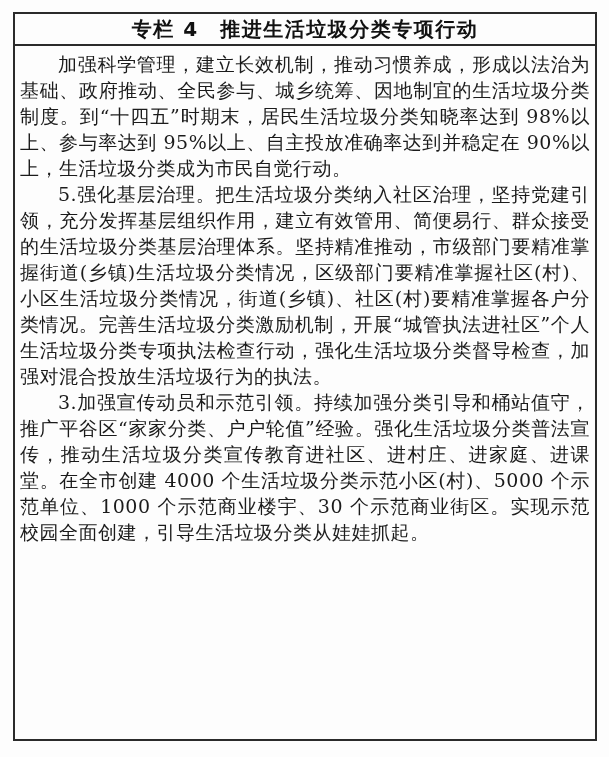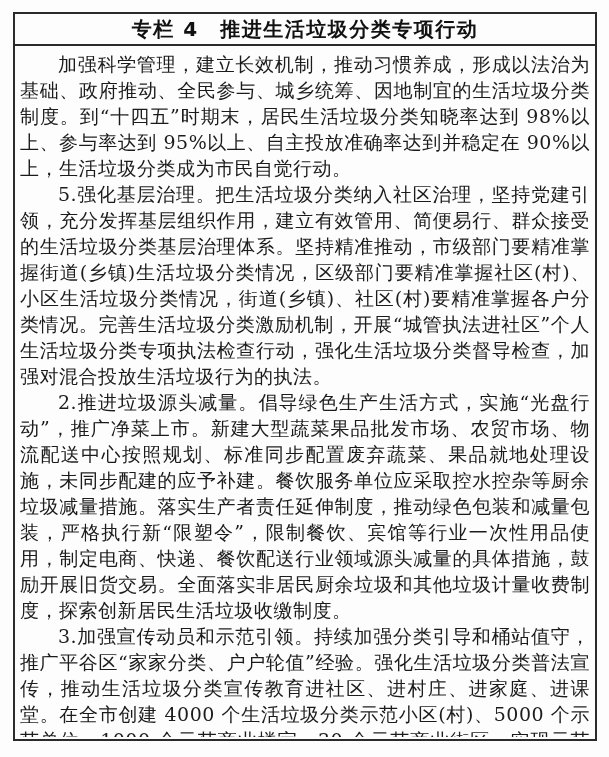--- a/index.html
+++ b/index.html
@@ -61,17 +61,16 @@
 <body>
 
 <div class="page">
   <div class="panel">
     <div class="panel-title">
       <span>专栏 4　推进生活垃圾分类专项行动</span>
     </div>
     <div class="panel-body">
       <p>加强科学管理，建立长效机制，推动习惯养成，形成以法治为基础、政府推动、全民参与、城乡统筹、因地制宜的生活垃圾分类制度。到“十四五”时期末，居民生活垃圾分类知晓率达到 98%以上、参与率达到 95%以上、自主投放准确率达到并稳定在 90%以上，生活垃圾分类成为市民自觉行动。</p>
       <p>5.强化基层治理。把生活垃圾分类纳入社区治理，坚持党建引领，充分发挥基层组织作用，建立有效管用、简便易行、群众接受的生活垃圾分类基层治理体系。坚持精准推动，市级部门要精准掌握街道(乡镇)生活垃圾分类情况，区级部门要精准掌握社区(村)、小区生活垃圾分类情况，街道(乡镇)、社区(村)要精准掌握各户分类情况。完善生活垃圾分类激励机制，开展“城管执法进社区”个人生活垃圾分类专项执法检查行动，强化生活垃圾分类督导检查，加强对混合投放生活垃圾行为的执法。</p>
-      <p>2.推进垃圾源头减量。倡导绿色生产生活方式，实施“光盘行动”，推广净菜上市。新建大型蔬菜果品批发市场、农贸市场、物流配送中心按照规划、标准同步配置废弃蔬菜、果品就地处理设施，未同步配建的应予补建。餐饮服务单位应采取控水控杂等厨余垃圾减量措施。落实生产者责任延伸制度，推动绿色包装和减量包装，严格执行新“限塑令”，限制餐饮、宾馆等行业一次性用品使用，制定电商、快递、餐饮配送行业领域源头减量的具体措施，鼓励开展旧货交易。全面落实非居民厨余垃圾和其他垃圾计量收费制度，探索创新居民生活垃圾收缴制度。</p>
       <p>3.加强宣传动员和示范引领。持续加强分类引导和桶站值守，推广平谷区“家家分类、户户轮值”经验。强化生活垃圾分类普法宣传，推动生活垃圾分类宣传教育进社区、进村庄、进家庭、进课堂。在全市创建 4000 个生活垃圾分类示范小区(村)、5000 个示范单位、1000 个示范商业楼宇、30 个示范商业街区。实现示范校园全面创建，引导生活垃圾分类从娃娃抓起。</p>
     </div>
   </div>
 </div>
 
 </body></html>

